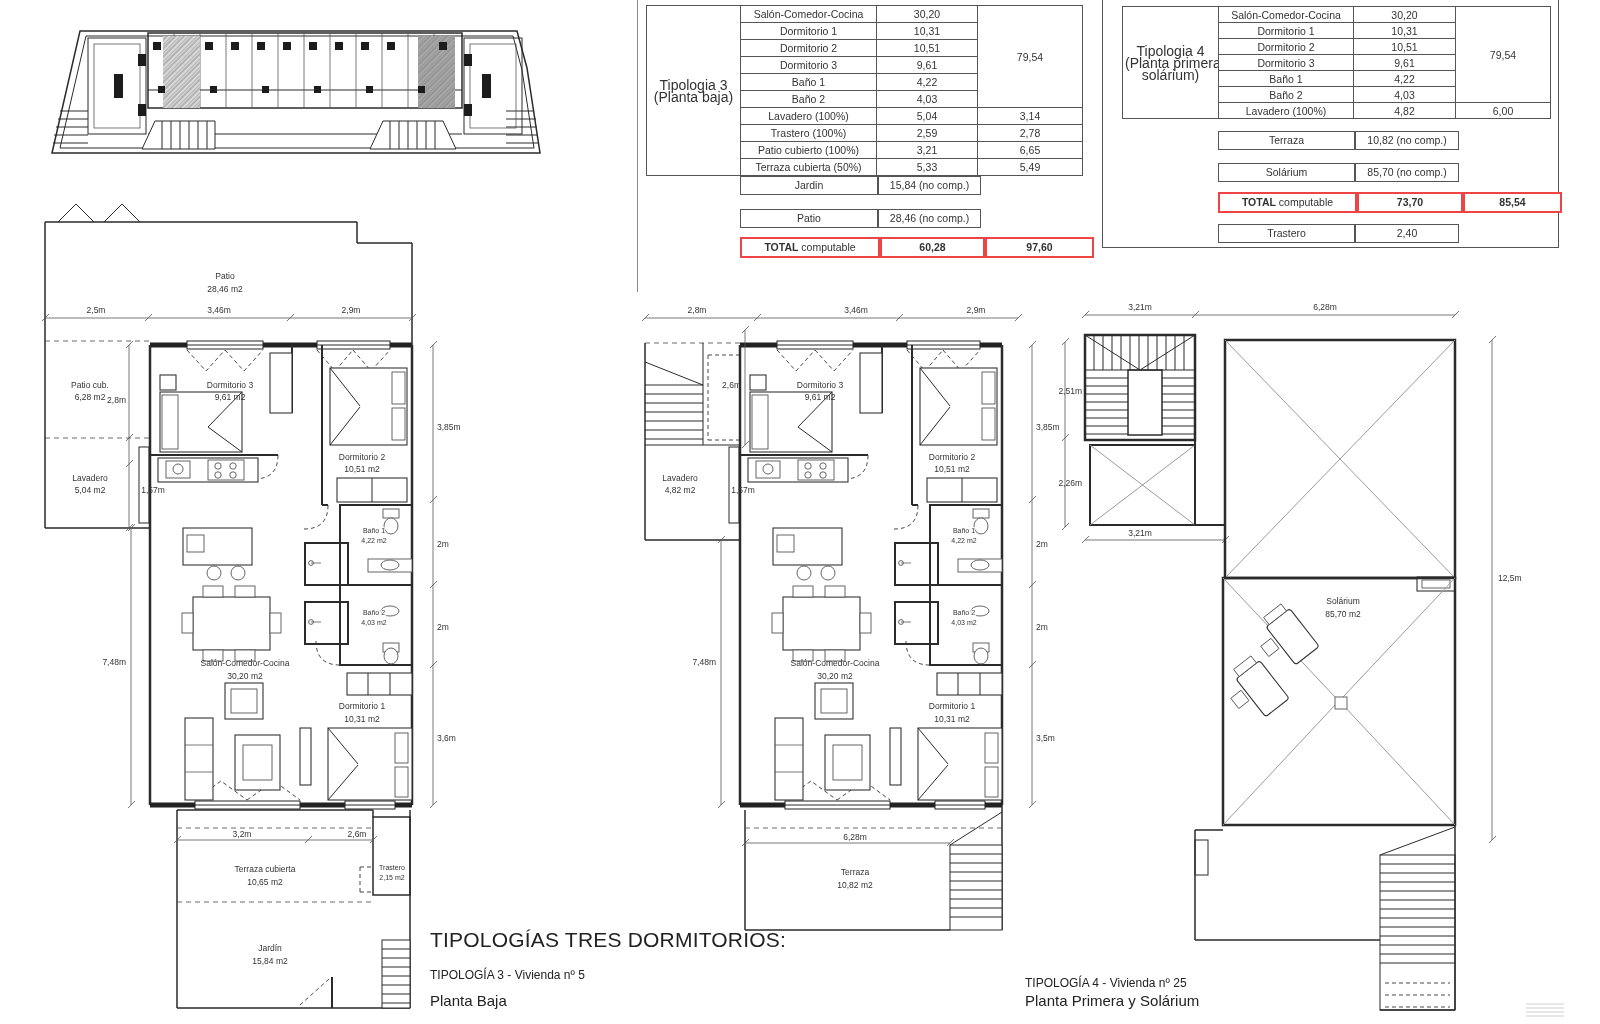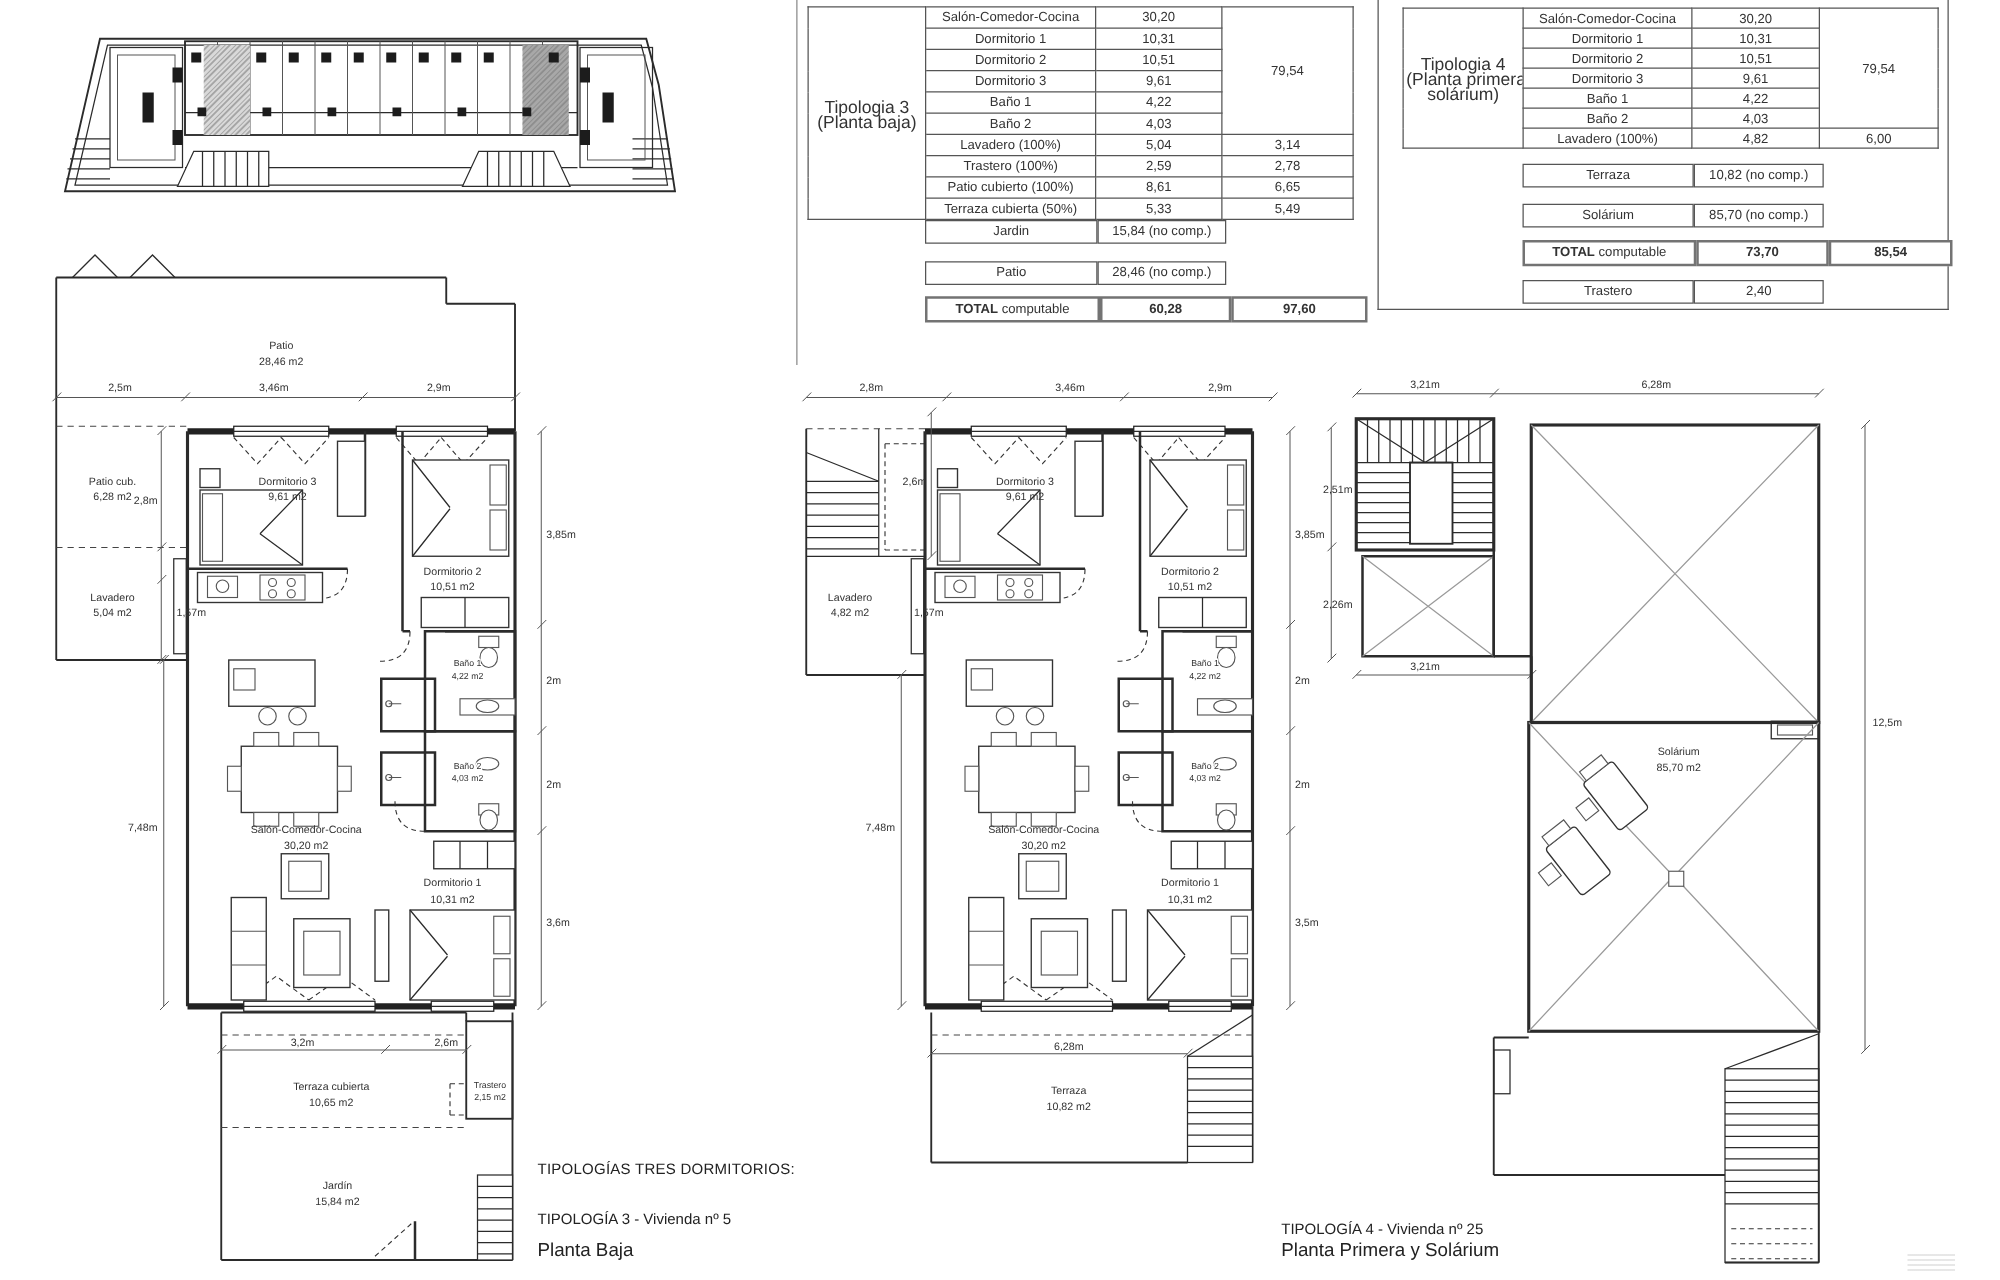--- a/index.html
+++ b/index.html
@@ -24,25 +24,25 @@
   .dims{font-size:8.5px;text-anchor:start;fill:#333}
   .dime{font-size:8.5px;text-anchor:end;fill:#333}
   .sm{font-size:7px;text-anchor:middle;fill:#333;paint-order:stroke;stroke:#fff;stroke-width:2px}
   
   .tb{position:absolute;border-collapse:collapse;table-layout:fixed;font-size:10.5px;color:#333;background:#fff}
   .tb td{border:1px solid #555;text-align:center;height:16px;padding:0 2px;white-space:nowrap;overflow:hidden}
   .tb4 td{height:15px}
   .tb .hdr{font-size:14px;line-height:12px}
   .mini{position:absolute;display:flex;background:#fff;font-size:10.5px;color:#333}
   .mini .mc{border:1.2px solid #555;height:17px;line-height:17px;text-align:center;white-space:nowrap;overflow:hidden}
-  .mini.thick .mc{border:2px solid #737373;font-weight:bold}
+  .mini.thick .mc{border:2px solid #ef4444;font-weight:bold}
   .vline{position:absolute;border-left:1.5px solid #8a8a8a}
   .outerbox{position:absolute;border-left:1.5px solid #555;border-right:1.5px solid #555;border-bottom:1.5px solid #555}
   .title{position:absolute;color:#222}
-  .t-big{font-size:12px;letter-spacing:.2px}
+  .t-big{font-size:21px;letter-spacing:.2px}
   .t-mid{font-size:12px}
   .t-sub{font-size:15px}
   .watermark{position:absolute;left:1526px;top:1002px;width:38px;height:15px;opacity:.35;
     background:repeating-linear-gradient(0deg,#bbb 0 2px,#fff 2px 4px);}
 </style>
 </head>
 <body>
 
 <div id="sheet">
 
@@ -175,21 +175,21 @@
           <td>5,04</td>
           <td>3,14</td>
         </tr>
   <tr>
           <td>Trastero (100%)</td>
           <td>2,59</td>
           <td>2,78</td>
         </tr>
   <tr>
           <td>Patio cubierto (100%)</td>
-          <td>8,61</td>
+          <td>3,21</td>
           <td>6,65</td>
         </tr>
   <tr>
           <td>Terraza cubierta (50%)</td>
           <td>5,33</td>
           <td>5,49</td>
         </tr>
 </tbody>
     </table>
 

